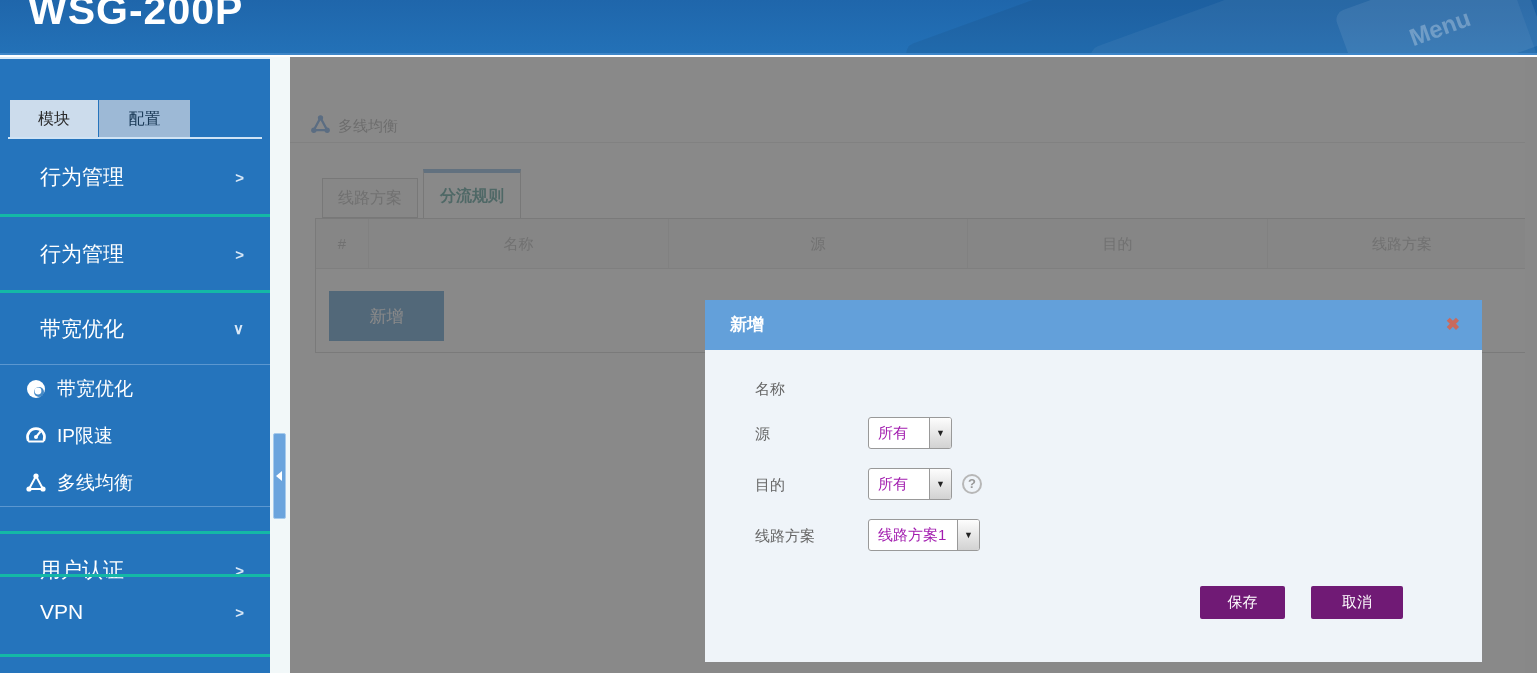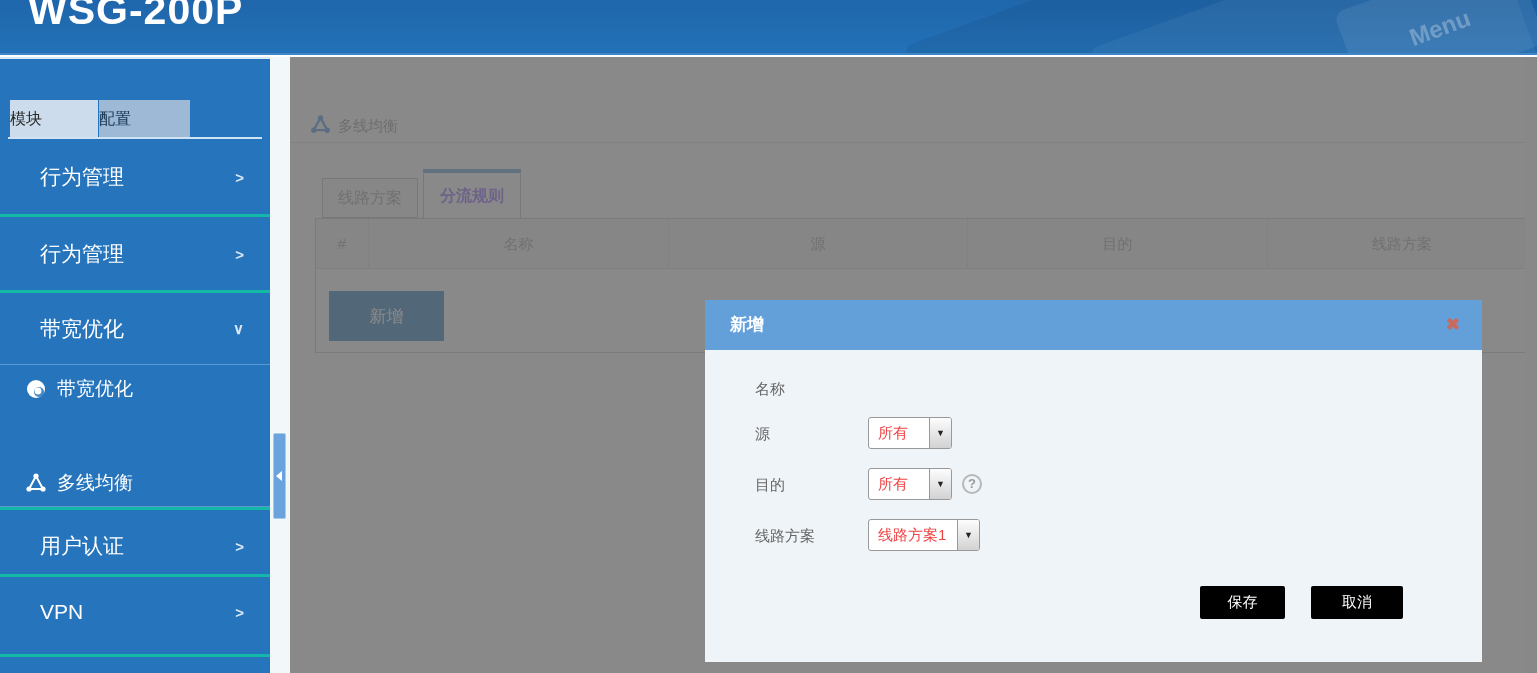--- a/index.html
+++ b/index.html
@@ -16,21 +16,21 @@
   .kb-shape { position:absolute; transform:rotate(-20deg); border-radius:10px; }
   .kb1 { left:920px; top:-90px; width:760px; height:230px; background:rgba(0,0,0,0.06); }
   .kb2 { left:1120px; top:-30px; width:420px; height:260px; background:rgba(255,255,255,0.05); }
   .kb-key { left:1345px; top:-22px; width:190px; height:100px; background:rgba(255,255,255,0.08);
             display:flex; align-items:center; justify-content:center; }
   .kb-menu { color:rgba(255,255,255,0.28); font-size:24px; font-weight:bold; }
 
   
   .sidebar { position:absolute; left:0; top:57px; width:270px; height:616px;
              background:#2574bc; border-top:2px solid #d9eaf8; z-index:15; }
-  .side-tab { position:absolute; height:37px; text-align:left; line-height:37px;
+  .side-tab { position:absolute; height:37px; text-align:center; line-height:37px;
               font-size:16px; cursor:pointer; }
   .side-tab.t1 { left:10px; top:41px; width:88px; background:#ccdcec; color:#2b2b2b; }
   .side-tab.t2 { left:99px; top:41px; width:91px; background:#9db9d6; color:#163653; }
   .side-tab-line { position:absolute; left:8px; top:78px; width:254px; height:2px;
                    background:#cfe3f5; }
   .mrow { position:absolute; left:0; width:270px; border-top:3px solid #14b8a6;
           color:#fff; font-size:21px; cursor:pointer; }
   .mrow .lbl { position:absolute; left:40px; top:50%; transform:translateY(-50%); }
   .mrow .chev { position:absolute; right:26px; top:50%; transform:translateY(-50%);
                 font-size:15px; font-weight:bold; color:#d9e8f7; }
@@ -38,21 +38,21 @@
   .r2 { top:155px; height:76px; }
   .r3 { top:231px; height:74px; }
   .subpanel { position:absolute; left:0; top:305px; width:270px; height:143px;
               border-top:1px solid #5b97d0; border-bottom:1px solid #5b97d0; }
   .srow { position:absolute; left:0; width:270px; height:47px; color:#fff;
           font-size:19px; cursor:pointer; }
   .srow .sicon { position:absolute; left:25px; top:50%; transform:translateY(-50%);
                  width:22px; height:22px; }
   .srow .slbl { position:absolute; left:57px; top:50%; transform:translateY(-50%); }
   .s1 { top:0; } .s2 { top:47px; } .s3 { top:94px; }
-  .r4 { top:448px; height:75px; }
+  .r4 { top:472px; height:75px; }
   .r5 { top:515px; height:72px; }
   .r6 { top:595px; height:21px; }
 
   
   .gutter { position:absolute; left:270px; top:57px; width:20px; height:616px;
             background:#f2f8f9; z-index:14; }
   .collapse-handle { position:absolute; left:3px; top:376px; width:13px; height:86px;
                      background:#6ba4dd; border:1px solid #a7cbec; border-radius:2px;
                      cursor:pointer; }
   .collapse-handle .tri { position:absolute; left:2px; top:50%; transform:translateY(-50%);
@@ -64,21 +64,21 @@
              background:#ffffff; z-index:1; }
   .crumb { position:absolute; left:0; top:0; width:100%; height:86px;
            border-bottom:1px solid #dcdcdc; }
   .crumb .cicon { position:absolute; left:20px; top:57px; width:21px; height:21px; }
   .crumb .clbl { position:absolute; left:48px; top:60px; font-size:15px; color:#8a8a8a; }
   .tab { position:absolute; text-align:center; font-size:16px; cursor:pointer; }
   .tab.inactive { left:32px; top:121px; width:96px; height:40px; line-height:38px;
                   background:#f4f4f4; border:1px solid #b9b9b9; color:#999; }
   .tab.active { left:133px; top:112px; width:98px; height:49px; line-height:45px;
                 background:#fff; border:1px solid #b9b9b9; border-bottom:none;
-                border-top:4px solid #5b9bd5; color:#8b5cf6; font-weight:bold; z-index:2; }
+                border-top:4px solid #5b9bd5; color:#0f766e; font-weight:bold; z-index:2; }
   .panel { position:absolute; left:25px; top:161px; width:calc(100% - 25px); height:135px;
            border:1px solid #c0c0c0; background:#fff; }
   .thead { display:flex; height:50px; background:#f0f0f0; border-bottom:1px solid #d4d4d4; }
   .th { line-height:49px; text-align:center; color:#9a9a9a; font-size:15px;
         border-right:1px solid #dcdcdc; overflow:hidden; }
   .th:last-child { border-right:none; }
   .th.c0 { width:53px; } .th.c1 { width:300px; } .th.c2 { width:299px; }
   .th.c3 { width:300px; } .th.c4 { flex:1; }
   .add-btn { position:absolute; left:13px; top:72px; width:115px; height:50px;
              background:#1b74bc; color:#fff; font-size:17px; border:none; cursor:pointer; }
@@ -98,28 +98,28 @@
   .flabel { position:absolute; left:50px; font-size:15px; color:#666; }
   .l-name { top:30px; } .l-src { top:75px; } .l-dst { top:126px; } .l-plan { top:177px; }
   .txt-input { position:absolute; left:163px; top:23px; width:168px; height:31px;
                border:1px solid #c9c9c9; background:#fff; font-size:15px; color:#333;
                padding:0 8px; font-family:"Liberation Sans", sans-serif; }
   .sel { position:absolute; display:flex; height:32px; border:1px solid #999;
          border-radius:3px; background:#fff; overflow:hidden; cursor:pointer; }
   .sel-src { left:163px; top:67px; width:84px; }
   .sel-dst { left:163px; top:118px; width:84px; }
   .sel-plan { left:163px; top:169px; width:112px; }
-  .sel .sv { flex:1; line-height:30px; padding-left:9px; font-size:15px; color:#ef4444; }
+  .sel .sv { flex:1; line-height:30px; padding-left:9px; font-size:15px; color:#a21caf; }
   .sel .sb { width:22px; background:linear-gradient(180deg,#fdfdfd,#d2d2d2);
              border-left:1px solid #999; display:flex; align-items:center;
              justify-content:center; font-size:9px; color:#222; }
   .help { position:absolute; left:257px; top:124px; width:20px; height:20px;
           border:2px solid #b7b7b7; border-radius:50%; color:#999; font-size:13px;
           font-weight:bold; text-align:center; line-height:16px; cursor:pointer; }
-  .mbtn { position:absolute; top:236px; height:33px; background:#000000; color:#fff;
+  .mbtn { position:absolute; top:236px; height:33px; background:#701a75; color:#fff;
           font-size:15px; border:none; border-radius:2px; cursor:pointer;
           font-family:"Liberation Sans", sans-serif; }
   .btn-save { left:495px; width:85px; }
   .btn-cancel { left:606px; width:92px; }
 </style>
 </head>
 <body>
 
 <div class="stage">
 
@@ -153,20 +153,31 @@
     <div class="subpanel">
       <div class="srow s1">
         <span class="sicon">
           <svg width="22" height="22" viewBox="0 0 22 22">
             <circle cx="11" cy="11" r="9" fill="#ffffff"></circle>
             <circle cx="14" cy="14" r="5" fill="#2574bc" opacity="0.85"></circle>
             <circle cx="13" cy="13" r="3.4" fill="#ffffff"></circle>
           </svg>
         </span>
         <span class="slbl">带宽优化</span>
+      </div>
+      <div class="srow s2">
+        <span class="sicon">
+          <svg width="22" height="22" viewBox="0 0 22 22">
+            <path d="M3 15 A8.5 8.5 0 1 1 19 15" fill="none" stroke="#ffffff" stroke-width="2.6" stroke-linecap="round"></path>
+            <line x1="11" y1="12" x2="15.5" y2="6.5" stroke="#ffffff" stroke-width="2"></line>
+            <circle cx="11" cy="12" r="2" fill="#ffffff"></circle>
+            <path d="M4 16.5 L18 16.5" stroke="#ffffff" stroke-width="2" stroke-linecap="round"></path>
+          </svg>
+        </span>
+        <span class="slbl">IP限速</span>
       </div>
       <div class="srow s3">
         <span class="sicon">
           <svg width="22" height="22" viewBox="0 0 22 22">
             <path d="M11 4 L4 17 L18 17 Z" fill="none" stroke="#ffffff" stroke-width="2"></path>
             <circle cx="11" cy="4" r="2.6" fill="#ffffff"></circle>
             <circle cx="4" cy="17" r="2.6" fill="#ffffff"></circle>
             <circle cx="18" cy="17" r="2.6" fill="#ffffff"></circle>
           </svg>
         </span>

